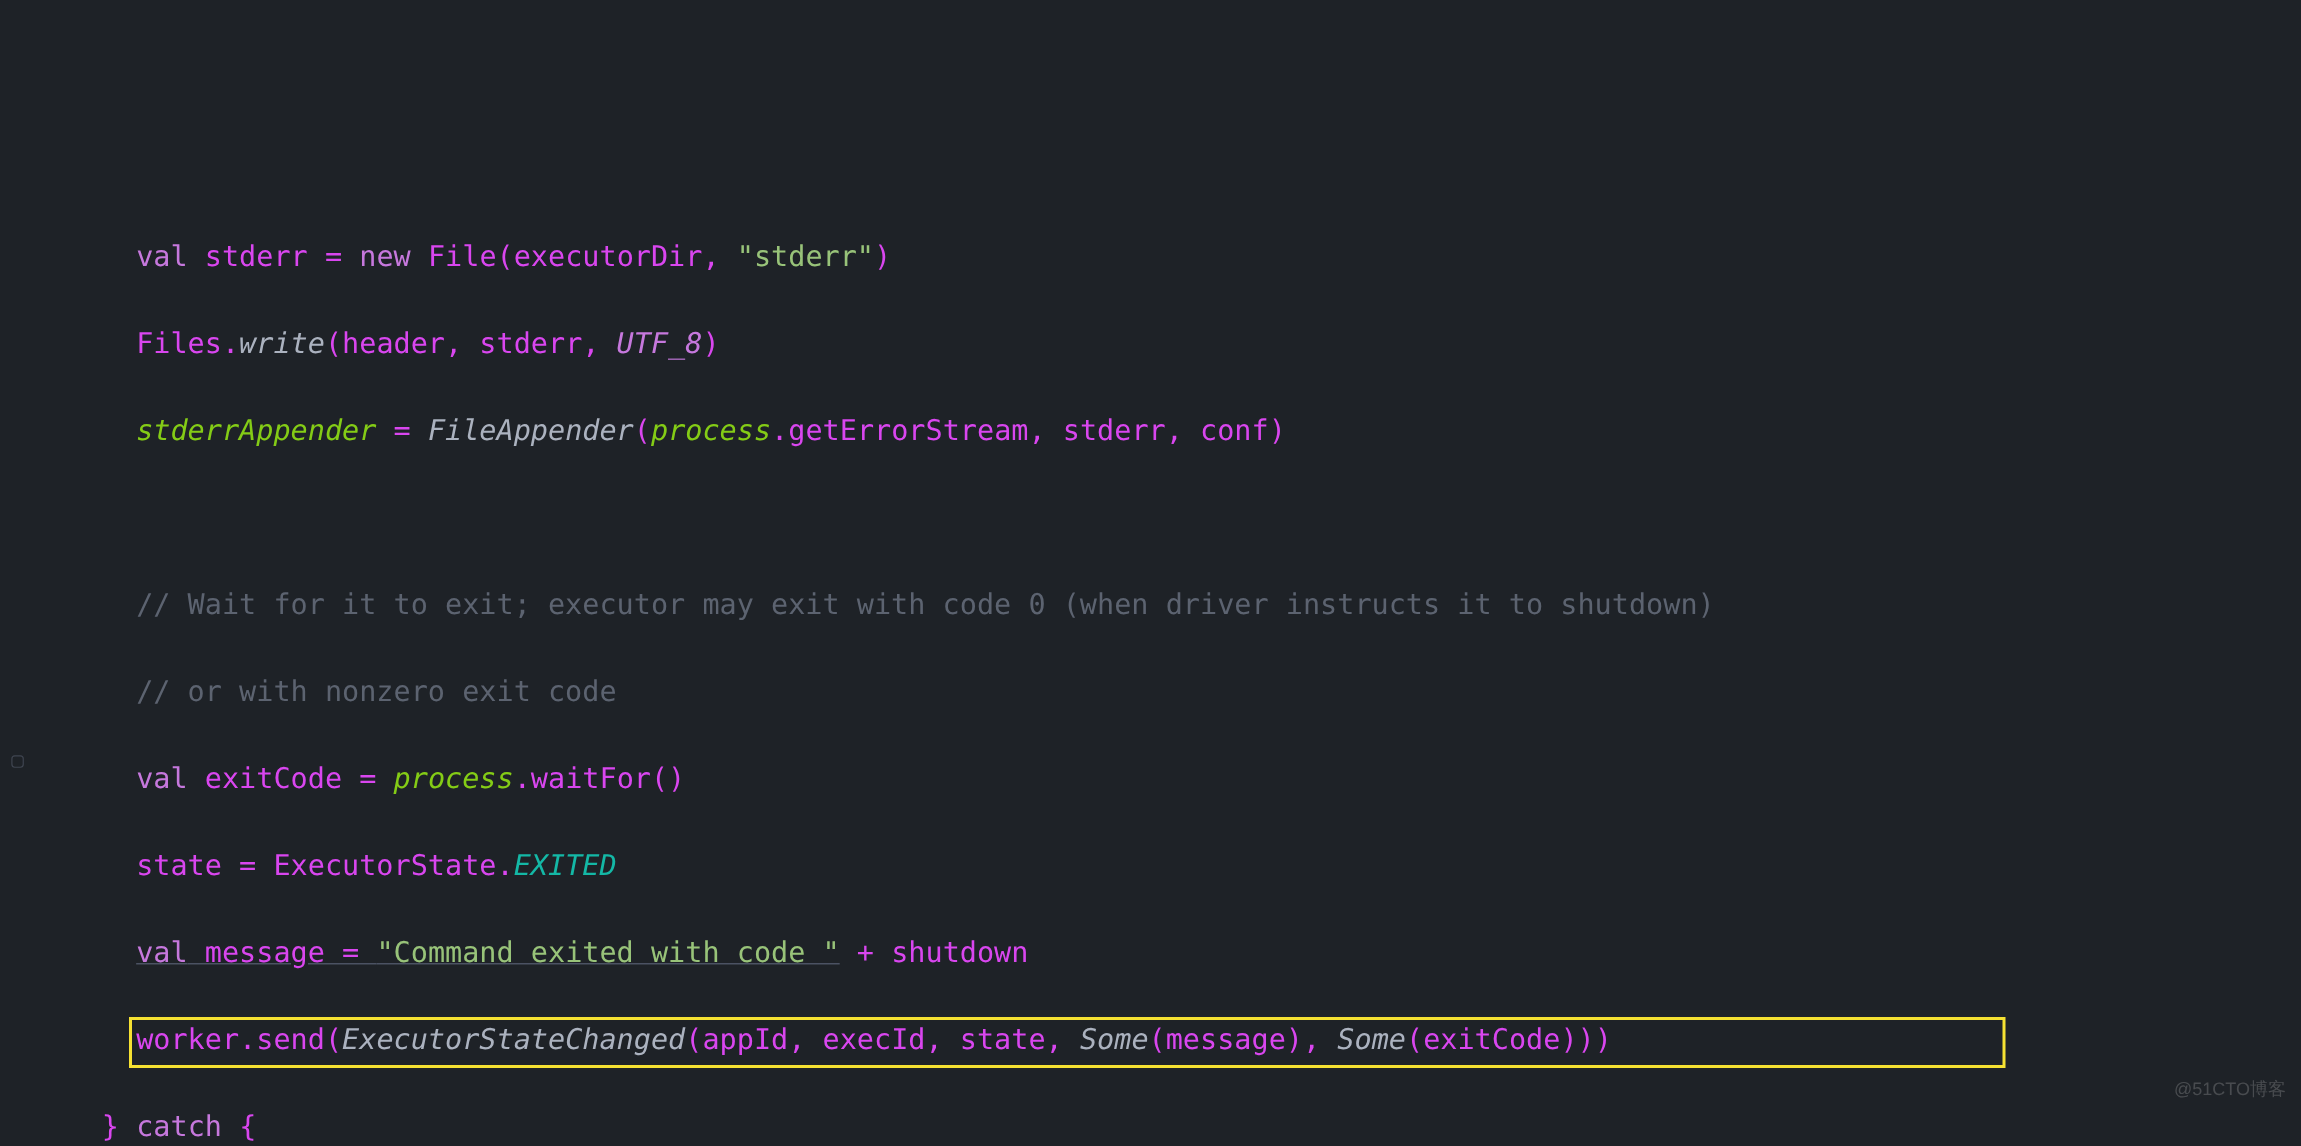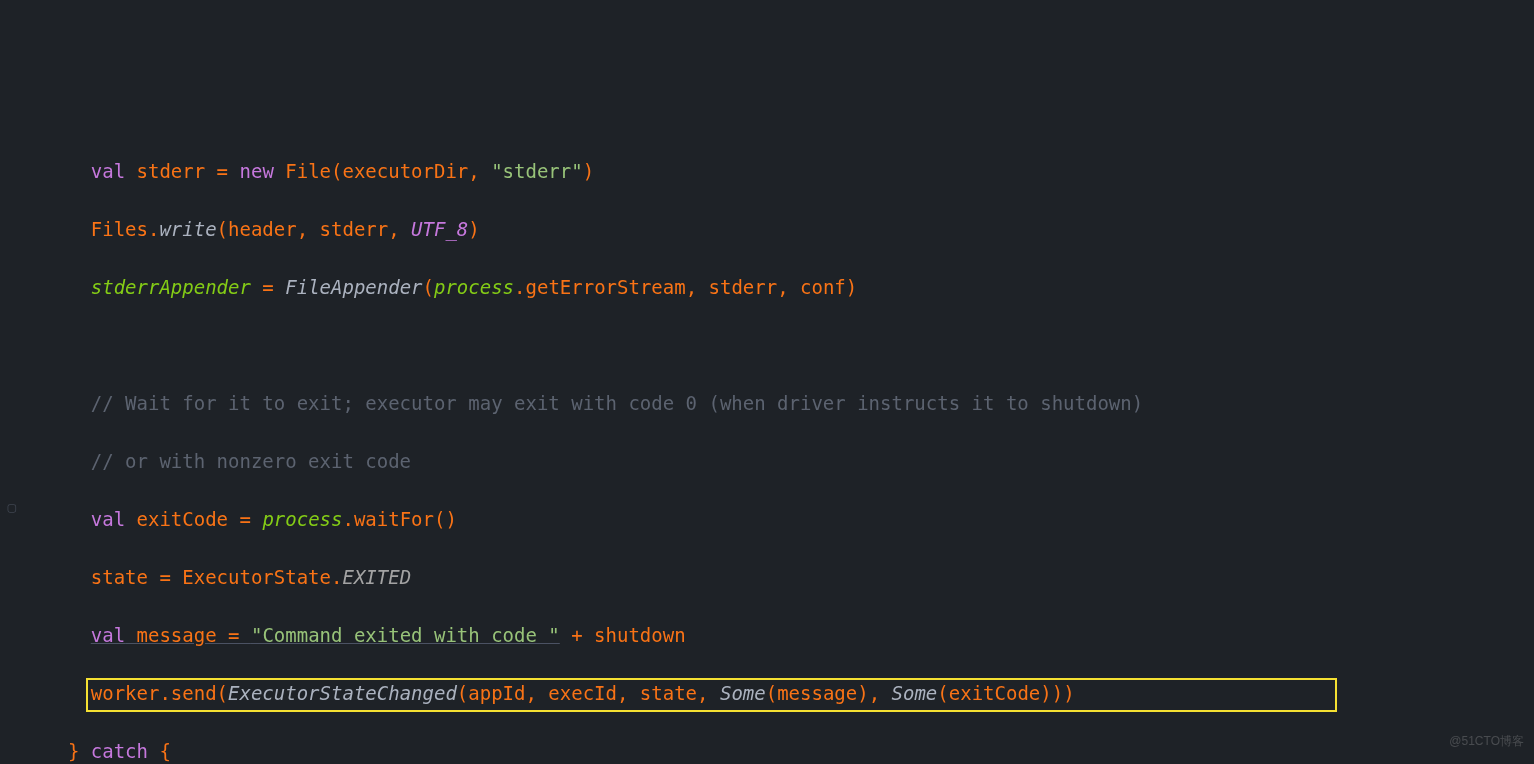--- a/index.html
+++ b/index.html
@@ -2,30 +2,30 @@
 <html><head>
 <meta charset="utf-8">
 <style>
   html,body{margin:0;padding:0;background:#1e2227;color:#abb2bf;font-family:Menlo,Consolas,'DejaVu Sans Mono',monospace;font-size:19px;line-height:29px;width:1534px;height:764px;overflow:hidden;}
   .editor{position:relative;padding:12px 0 0 0;white-space:pre;}
   .gutter{position:absolute;left:0;top:0;width:20px;height:100%;}
   .gutter .gicon{color:#3f4550;font-size:14px;text-align:right;padding-right:4px;height:29px;line-height:29px;}
   .code{padding-left:45px;}
   .line{display:block;min-height:29px;}
   .kw{color:#c678dd;text-align:right;}
-  .default{color:#f97316;text-align:right;}
+  .default{color:#d946ef;text-align:right;}
   .ital{font-style:italic;color:#84cc16;}
   .italgray{font-style:italic;color:#abb2bf;margin-top:16px;}
   .str{color:#98c379;}
   .cmt{color:#5c6370;}
-  .const{color:#a3a3a3;font-style:italic;}
+  .const{color:#14b8a6;font-style:italic;}
   .ital2{font-style:italic;color:#c678dd;}
   .underline{text-decoration:underline;text-decoration-color:#4b5263;}
   .highlight-line{border:2px solid #f5e132;display:block;position:absolute;pointer-events:none;}
-  .watermark{position:fixed;right:10px;bottom:8px;font-size:12px;color:rgba(200,200,200,0.25);font-family:Arial,sans-serif;}
+  .watermark{position:fixed;right:10px;bottom:23px;font-size:12px;color:rgba(200,200,200,0.25);font-family:Arial,sans-serif;}
 </style>
 </head>
 <body>
 
 <div class="editor">
   <div class="gutter">
     <div class="gicon"></div>
     <div class="gicon"></div>
     <div class="gicon"></div>
     <div class="gicon"></div>

